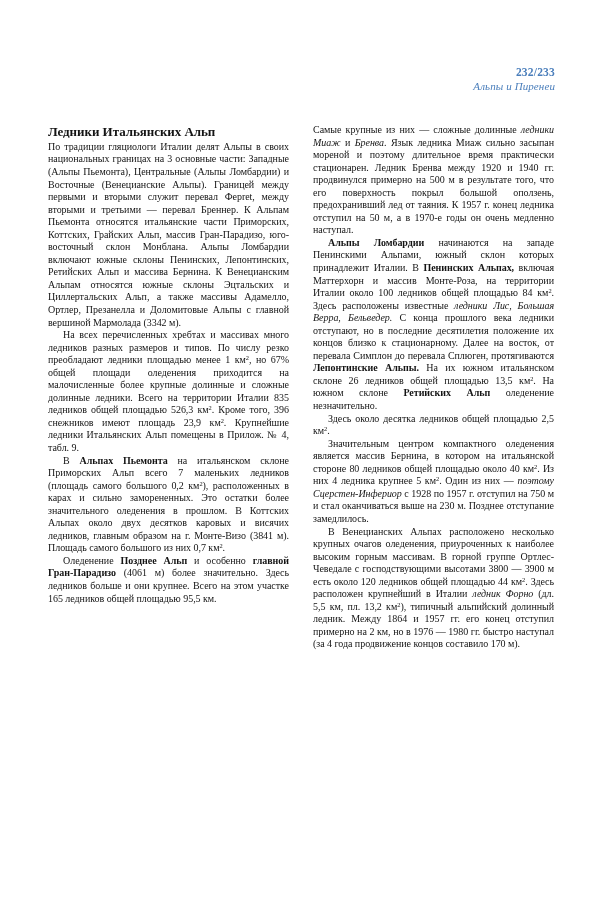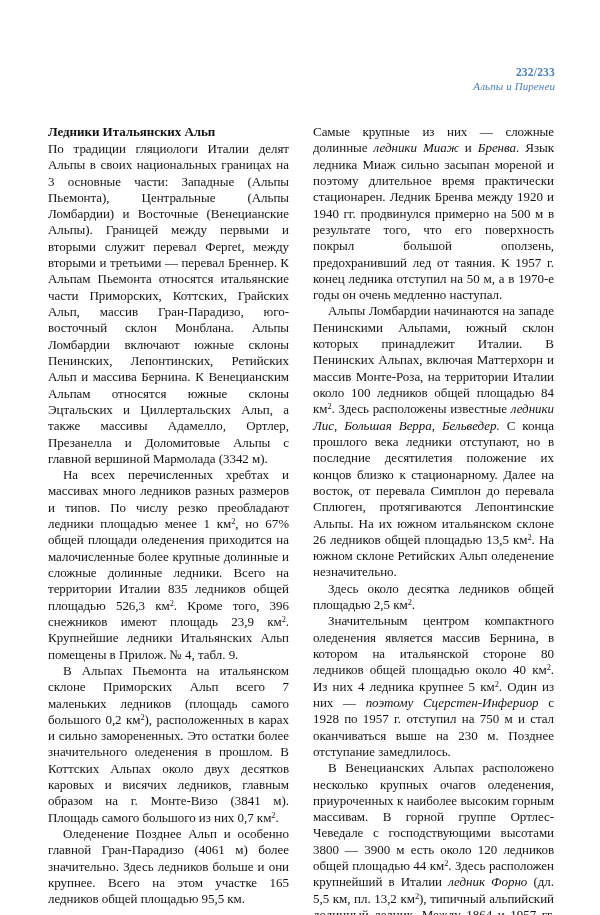--- a/index.html
+++ b/index.html
@@ -57,34 +57,34 @@
   h2.article-title {
     margin: 0 0 0.5px 0;
     font-size: 13px;
     font-weight: bold;
     line-height: 1.26;
     letter-spacing: -0.05px;
   }
 
   p {
     margin: 0;
-    font-size: 13px;
+    font-size: 10px;
     line-height: 1.255;
     text-align: justify;
     text-justify: inter-word;
     hyphens: manual;
     letter-spacing: -0.04px;
   }
   p.indent {
     text-indent: 15px;
   }
   p.flush {
     text-indent: 0;
   }
-  b { font-weight: normal; }
+  b { font-weight: bold; }
   i { font-style: italic; }
   sup {
     font-size: 0.64em;
     line-height: 0;
     vertical-align: 0.52em;
   }
 </style>
 </head>
 <body>
 

